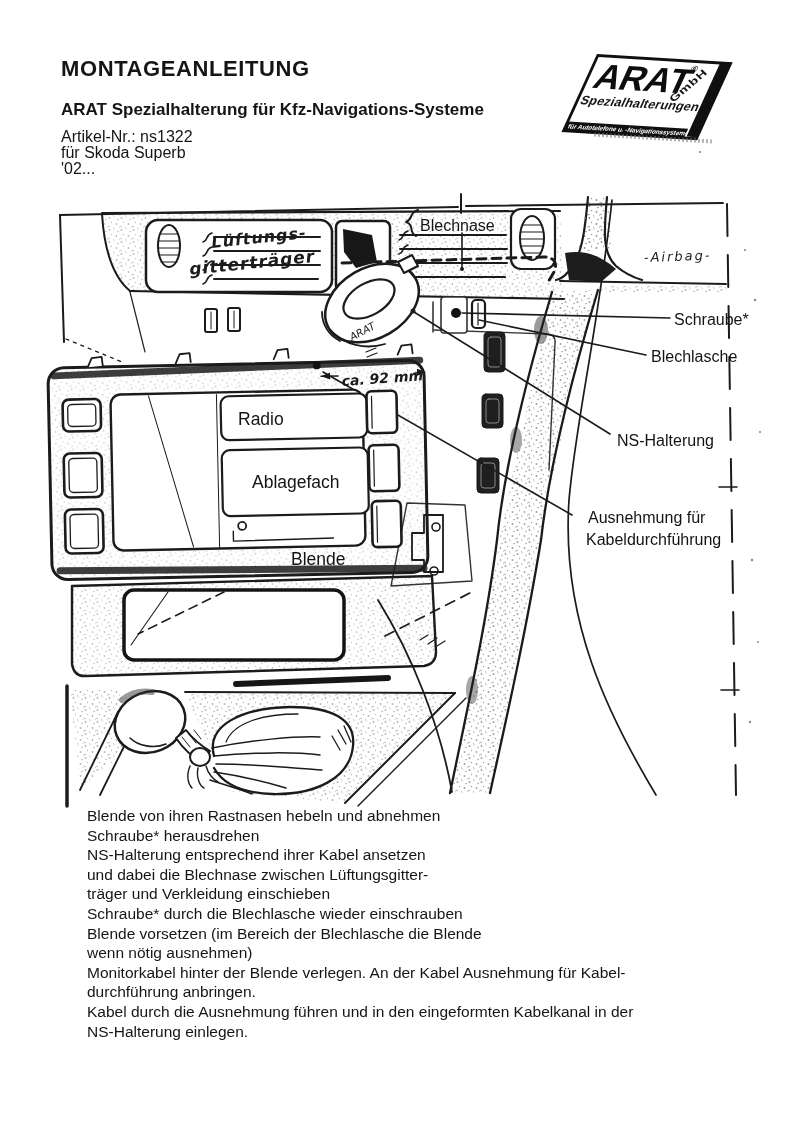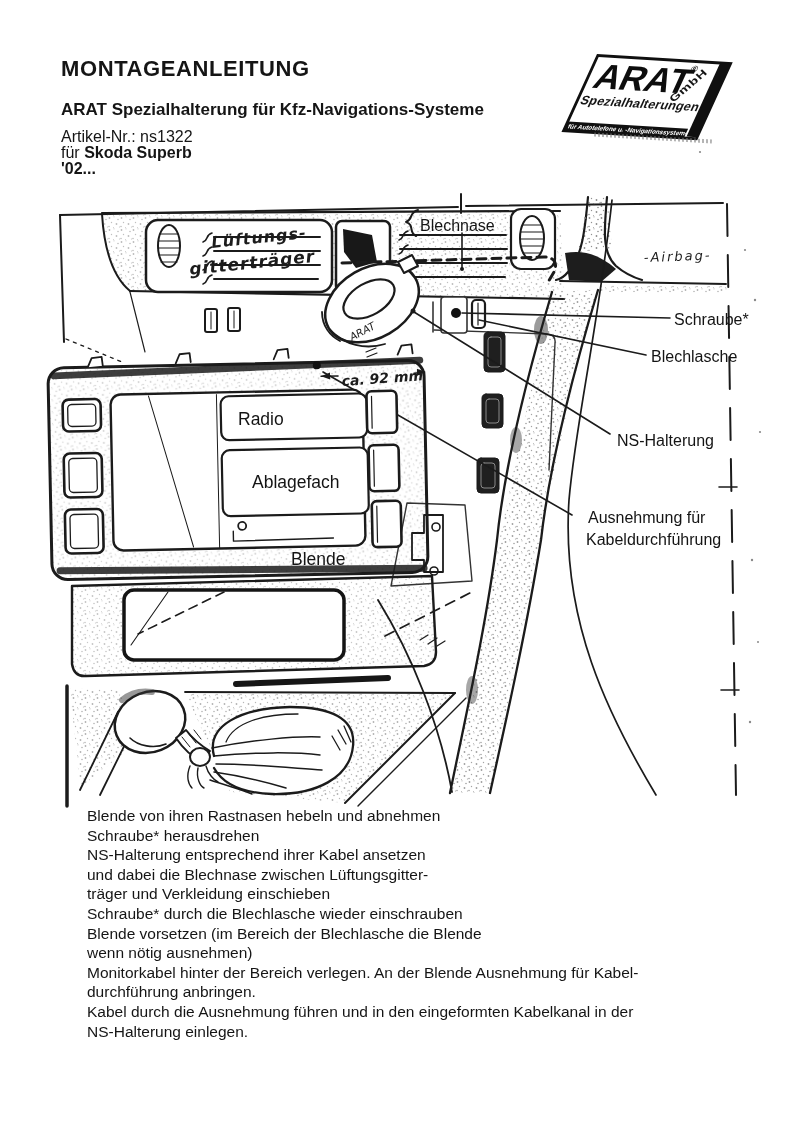--- a/index.html
+++ b/index.html
@@ -5,21 +5,21 @@
   html,body{margin:0;padding:0}
   body{
     width:802px;height:1142px;position:relative;background:#fff;
     font-family:"Liberation Sans",sans-serif;color:#151515;overflow:hidden;
   }
   .abs{position:absolute}
   
   #title{left:61px;top:56px;font-size:22px;font-weight:800;letter-spacing:.6px;white-space:nowrap}
   #subtitle{left:61px;top:100px;font-size:17px;font-weight:700;white-space:nowrap}
   #article{left:61px;top:129px;font-size:16px;line-height:15.8px;white-space:nowrap}
-  #article .b{font-weight:700}
+  #article .b{font-weight:400}
   
   #logo{left:552px;top:44px;width:200px;height:110px}
   #logo .box{
     position:absolute;left:45px;top:10px;width:130px;height:74px;
     border:3.5px solid #101010;background:#fff;
     transform:rotate(3.5deg) skewX(-21deg);transform-origin:top left;
   }
   #logo .brand{font-size:35px;font-weight:900;letter-spacing:0;line-height:34px;
     margin:2px 0 0 6px;color:#0d0d0d;white-space:nowrap}
   #logo .reg{position:absolute;top:1px;right:28px;font-size:9px;font-weight:700}
@@ -286,17 +286,17 @@
 
 <div class="abs" id="instructions">
   <div class="iline">Blende von ihren Rastnasen hebeln und abnehmen</div>
   <div class="iline">Schraube* herausdrehen</div>
   <div class="iline">NS-Halterung entsprechend ihrer Kabel ansetzen</div>
   <div class="iline">und dabei die Blechnase zwischen Lüftungsgitter-</div>
   <div class="iline">träger und Verkleidung einschieben</div>
   <div class="iline">Schraube* durch die Blechlasche wieder einschrauben</div>
   <div class="iline">Blende vorsetzen (im Bereich der Blechlasche die Blende</div>
   <div class="iline">wenn nötig ausnehmen)</div>
-  <div class="iline">Monitorkabel hinter der Bereich verlegen. An der Blende Ausnehmung für Kabel-</div>
+  <div class="iline">Monitorkabel hinter der Blende verlegen. An der Kabel Ausnehmung für Kabel-</div>
   <div class="iline">durchführung anbringen.</div>
   <div class="iline">Kabel durch die Ausnehmung führen und in den eingeformten Kabelkanal in der</div>
   <div class="iline">NS-Halterung einlegen.</div>
 </div>
 
 </body></html>

